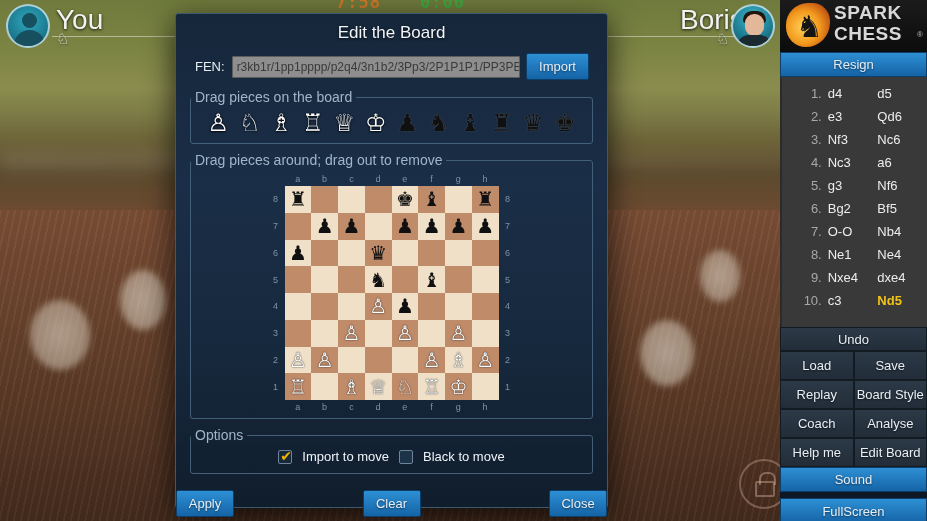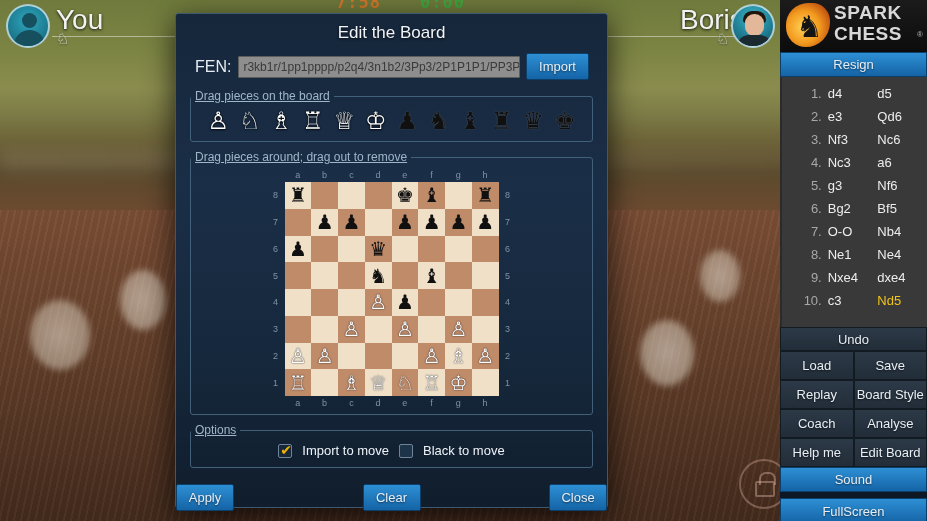--- a/index.html
+++ b/index.html
@@ -87,45 +87,45 @@
     text-shadow:0 1px 2px rgba(0,0,0,.5);}
   .sb-dark{background:linear-gradient(#2c3946,#222d39);border:1px solid #121a22;
     text-shadow:0 1px 2px rgba(0,0,0,.6);}
   #resign{height:25px;}
   #movelist{height:250px;background:#393939;border-left:2px solid #2b2b2b;overflow:hidden;
     padding-top:5px;box-sizing:border-box;}
   .mv-row{display:flex;height:23px;align-items:center;font-size:13px;}
   .mv-no{width:40px;text-align:right;padding-right:6px;color:#a8a8a8;}
   .mv-w{width:50px;color:#ededed;}
   .mv-b{width:50px;color:#ededed;}
-  .mv-b.hl,.mv-w.hl{color:#f0c419;font-weight:normal;}
+  .mv-b.hl,.mv-w.hl{color:#f0c419;font-weight:bold;}
   #undo{height:24px;}
   .sb-grid{display:flex;flex-wrap:wrap;}
   .sb-grid .sb-btn{width:73.5px;height:29px;}
   #sound{height:25px;}
   #fullscreen{height:26px;}
   .sb-spacer{height:6px;}
 
   
   #dialog{position:absolute;left:175px;top:13px;width:433px;height:495px;
     background:linear-gradient(#16273b 0%,#1a2e47 35%,#16283c 70%,#101d2c 100%);
     border:1px solid #3e586f;border-radius:3px;
     box-shadow:0 8px 30px rgba(0,0,0,.75);box-sizing:border-box;}
   #dlg-title{text-align:center;color:#f0f4f8;font-size:17px;padding-top:9px;
     text-shadow:0 1px 3px rgba(0,0,0,.8);}
   #fenrow{display:flex;align-items:center;padding:10px 18px 0 19px;}
-  #fenlabel{color:#e6ecf2;font-size:16px;margin-right:7px;}
+  #fenlabel{color:#e6ecf2;font-size:13px;margin-right:7px;}
   #feninput{flex:1;height:22px;box-sizing:border-box;
     background:#8e8e8e;border:1px solid #5d5d5d;color:#3a3a3a;
     font-size:12px;padding:0 4px;border-radius:1px;overflow:hidden;white-space:nowrap;
     display:flex;align-items:center;}
   #importbtn{margin-left:6px;width:63px;height:27px;border-radius:2px;font-size:13px;}
 
   fieldset{border:1px solid #43607b;border-radius:3px;margin:0;}
-  legend{color:#9fb6c9;font-size:12px;padding:0 4px;text-decoration:underline;}
+  legend{color:#9fb6c9;font-size:14px;padding:0 4px;}
   #fs-palette{margin:9px 14px 0 14px;padding:4px 0 8px 0;}
   #palette{display:flex;justify-content:center;gap:10px;font-size:24px;line-height:1;
     padding-top:2px;}
   #palette .w{color:#ffffff;text-shadow:0 0 2px #000,0 1px 2px rgba(0,0,0,.8);}
   #palette .b{color:#101010;text-shadow:0 0 1px rgba(255,255,255,.35);}
 
   #fs-board{margin:8px 14px 0 14px;padding:6px 0 4px 0;}
   #boardwrap{position:relative;width:246px;height:240px;margin:0 auto;}
   .filelabels{position:absolute;left:16px;width:214px;display:flex;height:12px;}
   .filelabels div{width:26.75px;text-align:center;color:#7f93a6;font-size:9px;}

